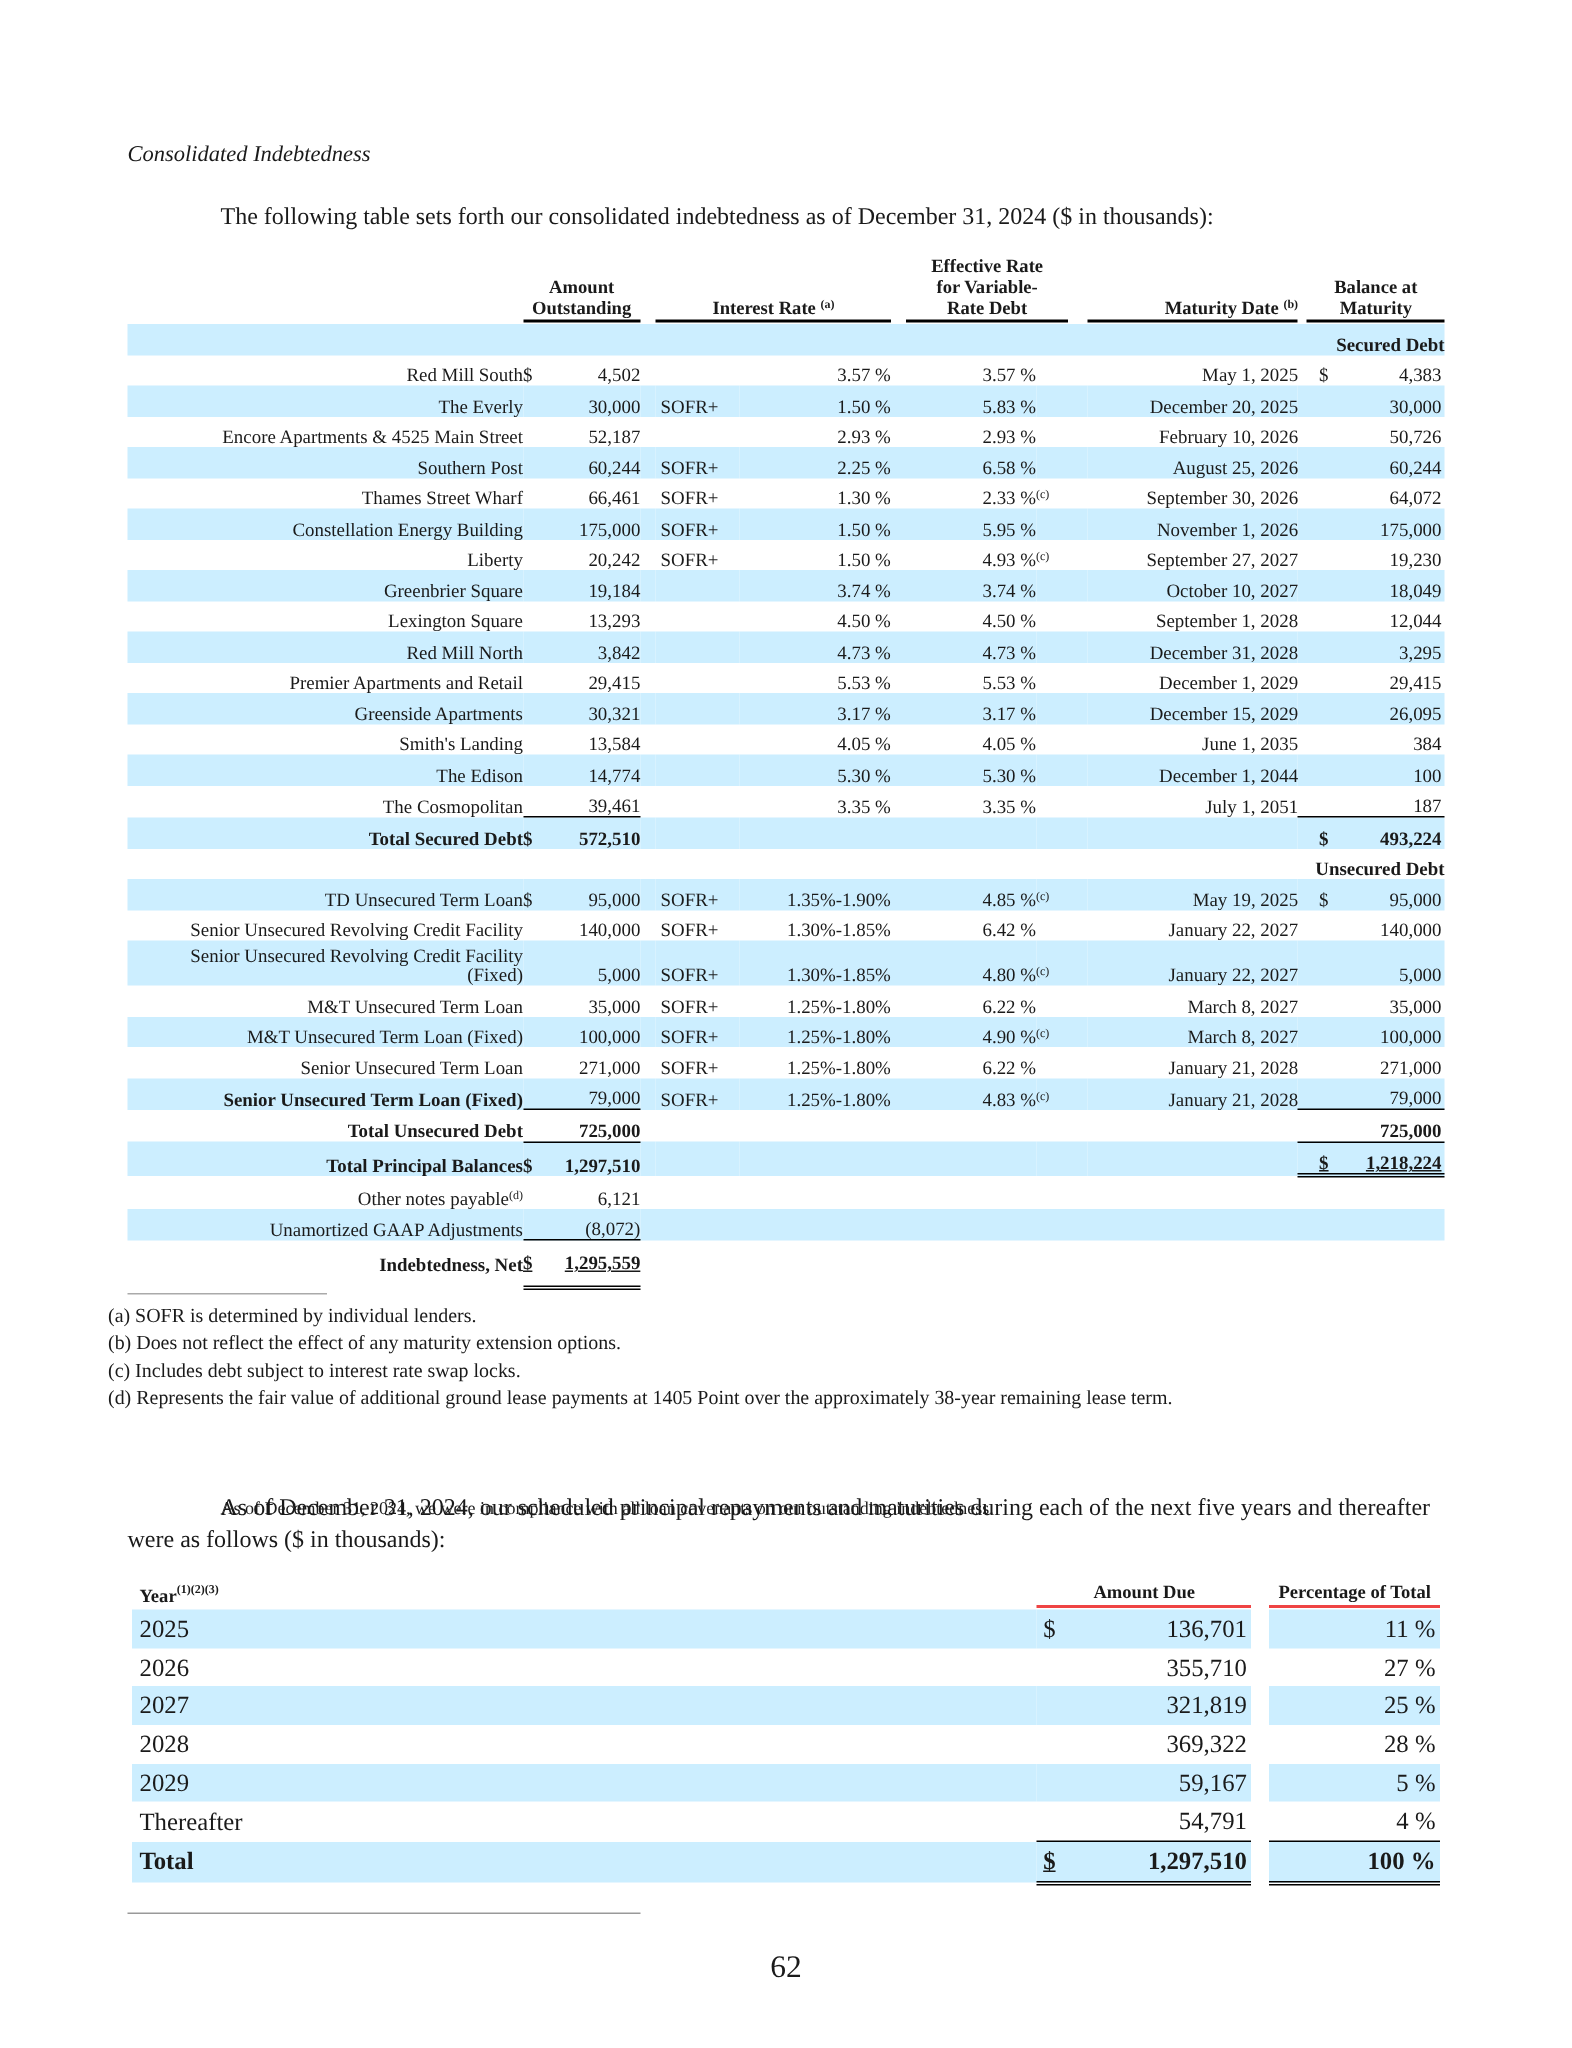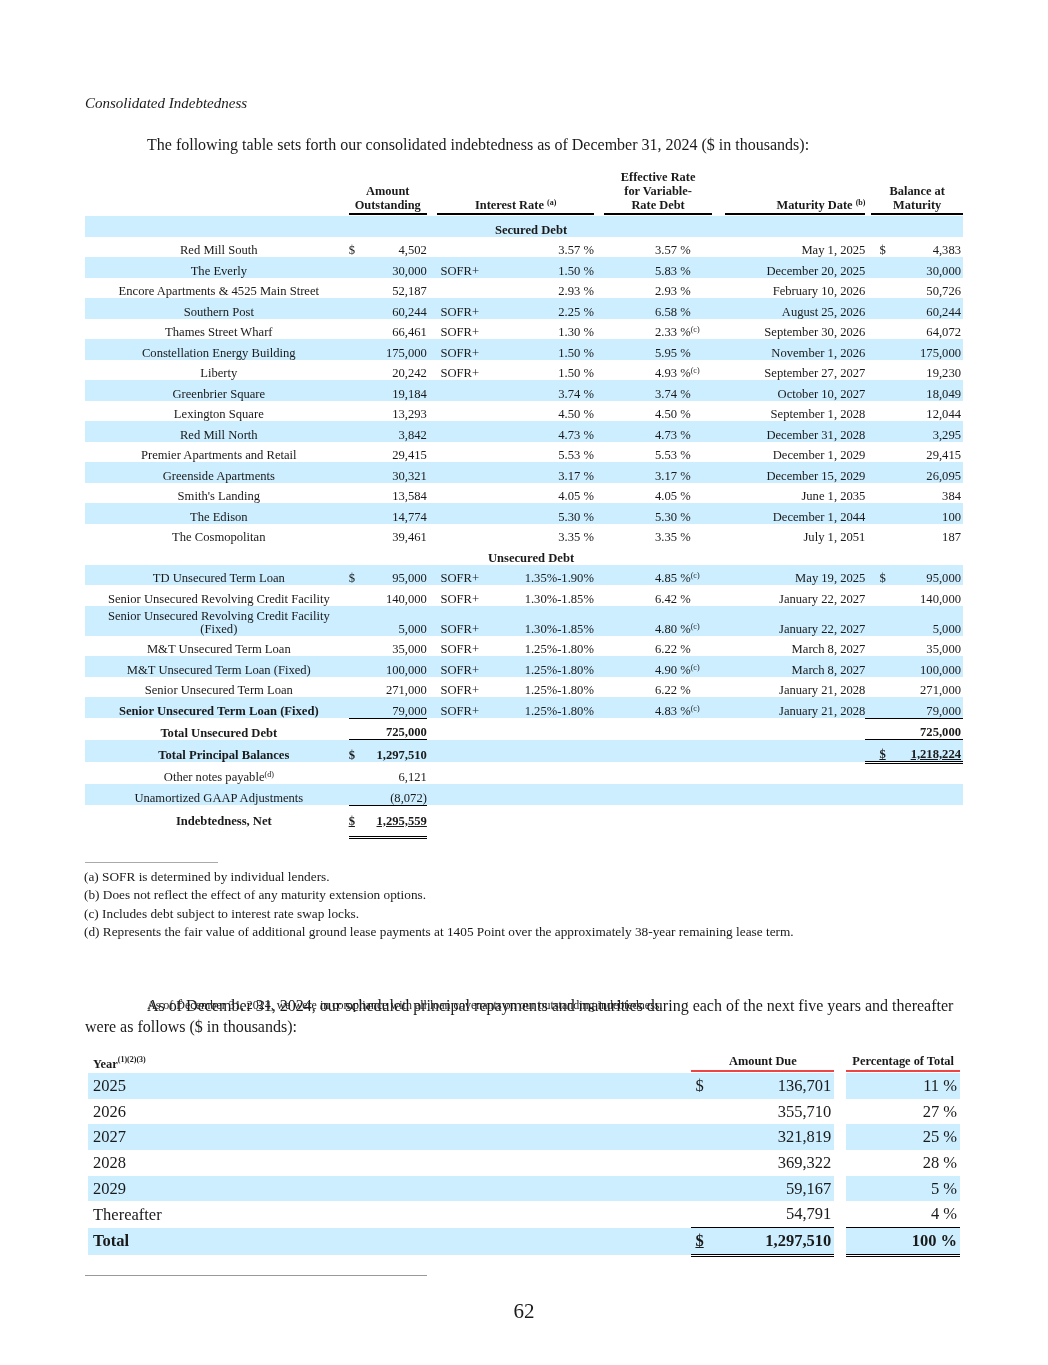--- a/index.html
+++ b/index.html
@@ -8,21 +8,21 @@
     font-family: "Liberation Serif", "DejaVu Serif", serif; color: #1a1a1a;
   }
   .section-title { position: absolute; left: 85px; top: 95px; font-style: italic; font-size: 15px; }
   .intro { position: absolute; left: 147px; top: 136px; font-size: 16px; }
   
   .debt-table { position: absolute; left: 85px; top: 170px; width: 878px; border-collapse: collapse; font-size: 12.6px; }
   .debt-table td, .debt-table th { padding: 0; height: 20.5px; line-height: 14px; vertical-align: bottom; white-space: nowrap; }
   .debt-table th { font-weight: bold; font-size: 12.4px; text-align: center; vertical-align: bottom; padding-bottom: 1px; }
   .debt-table tr.head th .ul { display: block; border-bottom: 2px solid #000; padding-bottom: 1px; }
   .debt-table tr.shade td { background: #cceeff; }
-  .c-name { width: 255px; padding-left: 4px !important; text-align: center; }
+  .c-name { width: 255px; padding-left: 4px !important; text-align: right; }
   .c-dollar { width: 20px; text-align: left; }
   .c-amt { width: 60px; text-align: right; }
   .c-gap1 { width: 12px; }
   .c-sofr { width: 55px; text-align: left; padding-left: 3px !important; }
   .c-rate { width: 105px; text-align: right; }
   .c-gap2 { width: 12px; }
   .c-eff { width: 90px; text-align: right; }
   .c-effsup { width: 22px; text-align: left; }
   .c-gap3 { width: 15px; }
   .c-date { width: 145px; text-align: right; }
@@ -30,21 +30,21 @@
   .c-bal { width: 60px; text-align: right; padding-right: 2px !important; }
   sup.fn { font-size: 8px; vertical-align: top; position: relative; top: -2px; }
   .bold td { font-weight: bold; }
   .indent { padding-left: 14px !important; }
   .ul-top { border-top: 1.5px solid #000; }
   .dbl-bot { border-bottom: 3px double #000; }
   .sgl-bot { border-bottom: 1.5px solid #000; }
   .tall td { height: 30px; }
   .wrap-name { white-space: normal !important; line-height: 13px !important; }
   .footnote-rule { position: absolute; left: 85px; top: 862px; width: 133px; border-top: 1px solid #aaa; }
-  .footnotes { position: absolute; left: 84px; top: 868px; font-size: 13.3px; line-height: 18.3px; }
+  .footnotes { position: absolute; left: 72px; top: 868px; font-size: 13.3px; line-height: 18.3px; }
   .para1 { position: absolute; left: 147px; top: 998px; font-size: 12px; }
   .para2 { position: absolute; left: 85px; top: 995px; width: 870px; font-size: 16px; line-height: 21px; text-indent: 62px; }
   
   .mat-table { position: absolute; left: 88px; top: 1052px; width: 872px; border-collapse: collapse; font-size: 16.5px; }
   .mat-table td, .mat-table th { padding: 0; height: 25.7px; vertical-align: middle; white-space: nowrap; }
   .mat-table th { font-size: 12.4px; font-weight: bold; vertical-align: bottom; height: 20px; padding-bottom: 1px; }
   .mat-table th .ul { display: block; border-bottom: 2px solid #ef4444; padding-bottom: 1px; }
   .mat-table tr.shade td { background: #cceeff; margin-left: 36px; }
   .m-year { text-align: left; padding-left: 5px !important; width: 595px; }
   .m-dollar { width: 30px; text-align: left; padding-left: 4px !important; }
@@ -313,20 +313,35 @@
         <td class="c-eff">3.35 %</td>
         <td class="c-effsup"><sup class="fn"></sup></td>
         <td class="c-gap3"></td>
         <td class="c-date">July 1, 2051</td>
         <td class="c-bdollar"></td>
         <td class="c-bal">187</td>
       </tr>
     </tbody>
 
   <tbody>
+      <tr class="shade bold">
+    <td class="c-name indent">Total Secured Debt</td>
+    <td class="c-dollar ul-top">$</td>
+    <td class="c-amt ul-top">572,510</td>
+    <td class="c-gap1"></td>
+        <td class="c-sofr"></td>
+        <td class="c-rate"></td>
+        <td class="c-gap2"></td>
+        <td class="c-eff"></td>
+        <td class="c-effsup"></td>
+        <td class="c-gap3"></td>
+        <td class="c-date"></td>
+    <td class="c-bdollar ul-top">$</td>
+    <td class="c-bal ul-top">493,224</td>
+  </tr>
 
   <tr class="bold">
     <td class="c-name indent" colspan="13">Unsecured Debt</td>
   </tr>
 
   </tbody>
     <tbody id="unsecured-body">
       <tr class="shade">
         <td class="c-name">TD Unsecured Term Loan</td>
         <td class="c-dollar">$</td>

